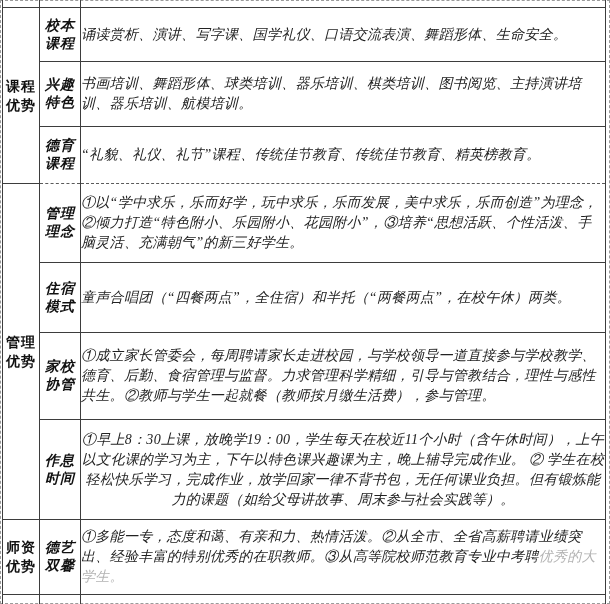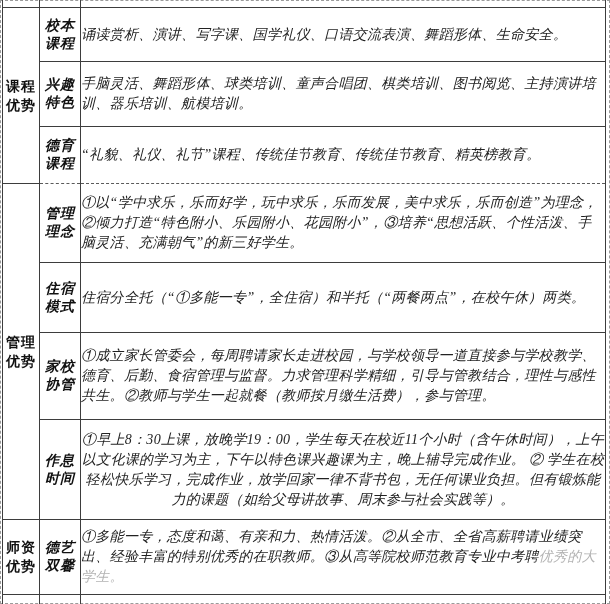--- a/index.html
+++ b/index.html
@@ -121,21 +121,21 @@
         <span>校本
 课程</span>
       </td>
       <td class="body">诵读赏析、演讲、写字课、国学礼仪、口语交流表演、舞蹈形体、生命安全。</td>
     </tr>
     <tr class="r2">
       <td class="sub">
         <span>兴趣
 特色</span>
       </td>
-      <td class="body">手脑灵活、舞蹈形体、球类培训、童声合唱团、棋类培训、图书阅览、主持演讲培训、器乐培训、航模培训。</td>
+      <td class="body">书画培训、舞蹈形体、球类培训、器乐培训、棋类培训、图书阅览、主持演讲培训、器乐培训、航模培训。</td>
     </tr>
     <tr class="r3">
       <td class="sub">
         <span>德育
 课程</span>
       </td>
       <td class="body">“礼貌、礼仪、礼节”课程、传统佳节教育、传统佳节教育、精英榜教育。</td>
     </tr>
 
     <tr class="r4">
@@ -147,21 +147,21 @@
         <span>管理
 理念</span>
       </td>
       <td class="body">①以“学中求乐，乐而好学，玩中求乐，乐而发展，美中求乐，乐而创造”为理念，②倾力打造“特色附小、乐园附小、花园附小”，③培养“思想活跃、个性活泼、手脑灵活、充满朝气”的新三好学生。</td>
     </tr>
     <tr class="r5">
       <td class="sub">
         <span>住宿
 模式</span>
       </td>
-      <td class="body">住宿分全托（“①多能一专”，全住宿）和半托（“两餐两点”，在校午休）两类。</td>
+      <td class="body">童声合唱团（“四餐两点”，全住宿）和半托（“两餐两点”，在校午休）两类。</td>
     </tr>
     <tr class="r6">
       <td class="sub">
         <span>家校
 协管</span>
       </td>
       <td class="body">①成立家长管委会，每周聘请家长走进校园，与学校领导一道直接参与学校教学、德育、后勤、食宿管理与监督。力求管理科学精细，引导与管教结合，理性与感性共生。②教师与学生一起就餐（教师按月缴生活费），参与管理。</td>
     </tr>
     <tr class="r7">
       <td class="sub">

